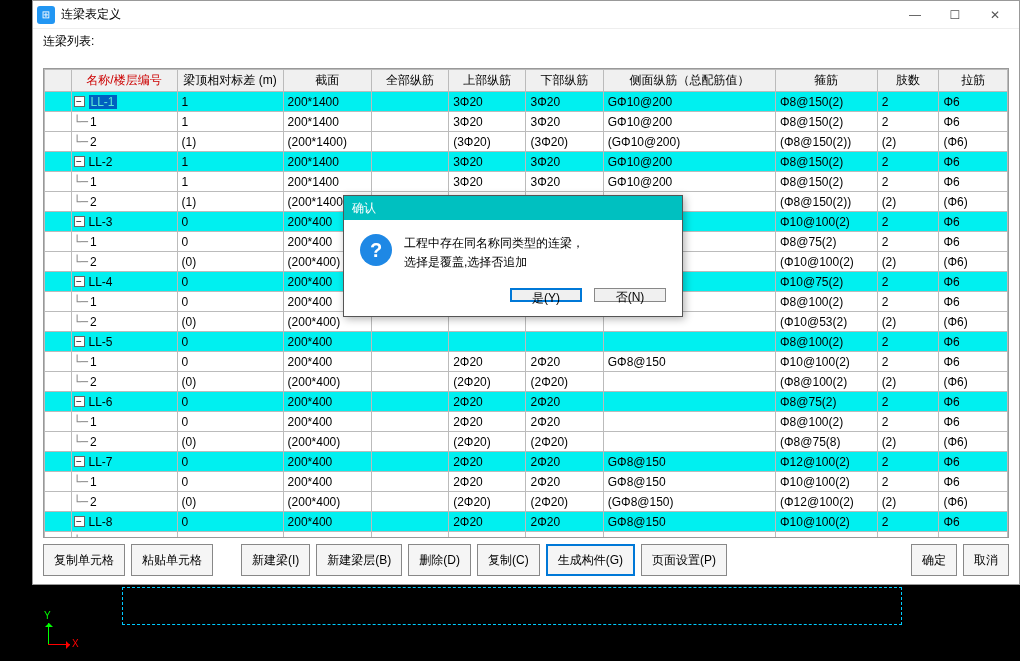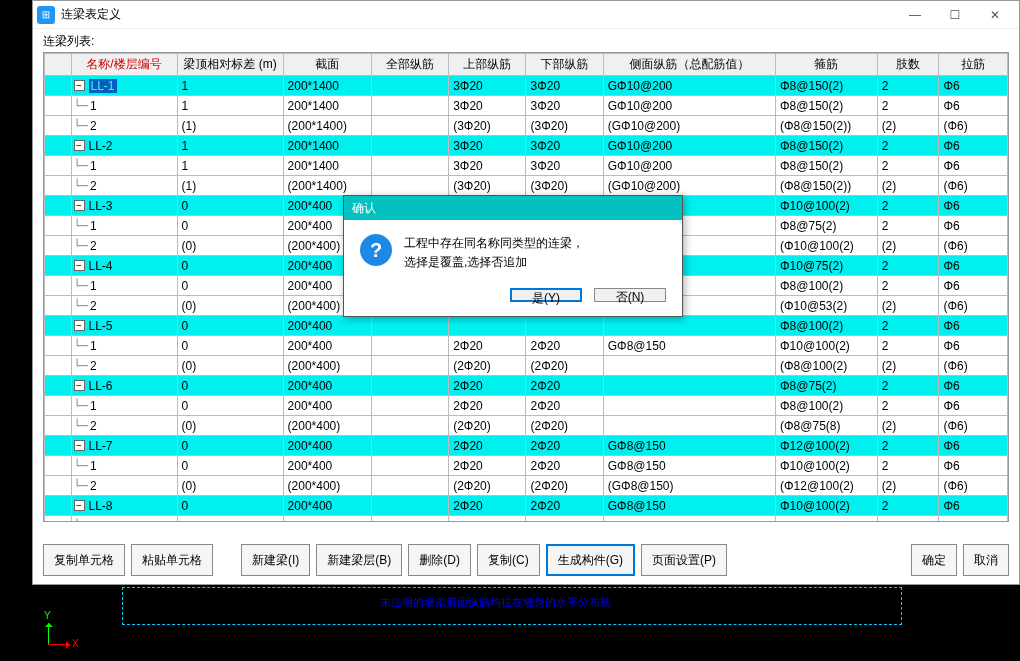--- a/index.html
+++ b/index.html
@@ -3,21 +3,21 @@
 <meta charset="utf-8">
 <style>
 * { box-sizing: border-box; margin: 0; padding: 0; font-family: "Microsoft YaHei", sans-serif; font-size: 12px; }
 body { background: #000; width: 1020px; height: 661px; position: relative; overflow: hidden; }
 .main-window { position: absolute; left: 32px; top: 0; width: 988px; height: 585px; background: #fff; border: 1px solid #999; }
 .titlebar { height: 28px; display: flex; align-items: center; padding: 0 4px; background: #fff; border-bottom: 1px solid #eee; }
 .titlebar .icon { width: 18px; height: 18px; background: #2196f3; border-radius: 3px; margin-right: 6px; display: flex; align-items: center; justify-content: center; color: #fff; font-size: 10px; }
 .titlebar .title { flex: 1; }
 .titlebar .winbtn { width: 40px; height: 24px; display: flex; align-items: center; justify-content: center; color: #555; cursor: pointer; }
 .list-label { padding: 4px 10px 2px; }
-.grid-wrap { margin: 0 10px; border: 1px solid #999; height: 470px; overflow: hidden; position: relative; }
+.grid-wrap { margin: 16px 10px; border: 1px solid #999; height: 470px; overflow: hidden; position: relative; }
 table { border-collapse: collapse; width: 100%; table-layout: fixed; }
 th { background: #f0f0f0; border: 1px solid #bbb; height: 22px; font-weight: normal; text-align: center; overflow: hidden; white-space: nowrap; }
 th.redhead { color: #c00; }
 td { border: 1px solid #bbb; height: 20px; padding: 0 4px; overflow: hidden; white-space: nowrap; text-align: left; }
 tr.grouprow td { background: #00f0f0; }
 tr.grouprow td.namecol { background: #00f0f0; }
 tr.childrow td { background: #fff; }
 td.rownumcol { background: #f0f0f0; width: 24px; }
 td.namecol { padding-left: 2px; }
 .treenode { display: flex; align-items: center; }
@@ -536,20 +536,19 @@
     </div>
   </div>
   <div class="dlg-buttons">
     <button class="default">是(Y)</button>
     <button>否(N)</button>
   </div>
 </div>
 
 <div class="cad-area">
   <div class="cad-box"></div>
-  <div class="cad-text">未注明的墙梁剪面纵筋均拉在墙身的水平分布筋</div>
   <div class="axis">
     <div class="y"></div>
       <div class="x"></div>
     <div class="ylbl">Y</div>
     <div class="xlbl">X</div>
   </div>
 </div>
 
 </body></html>

